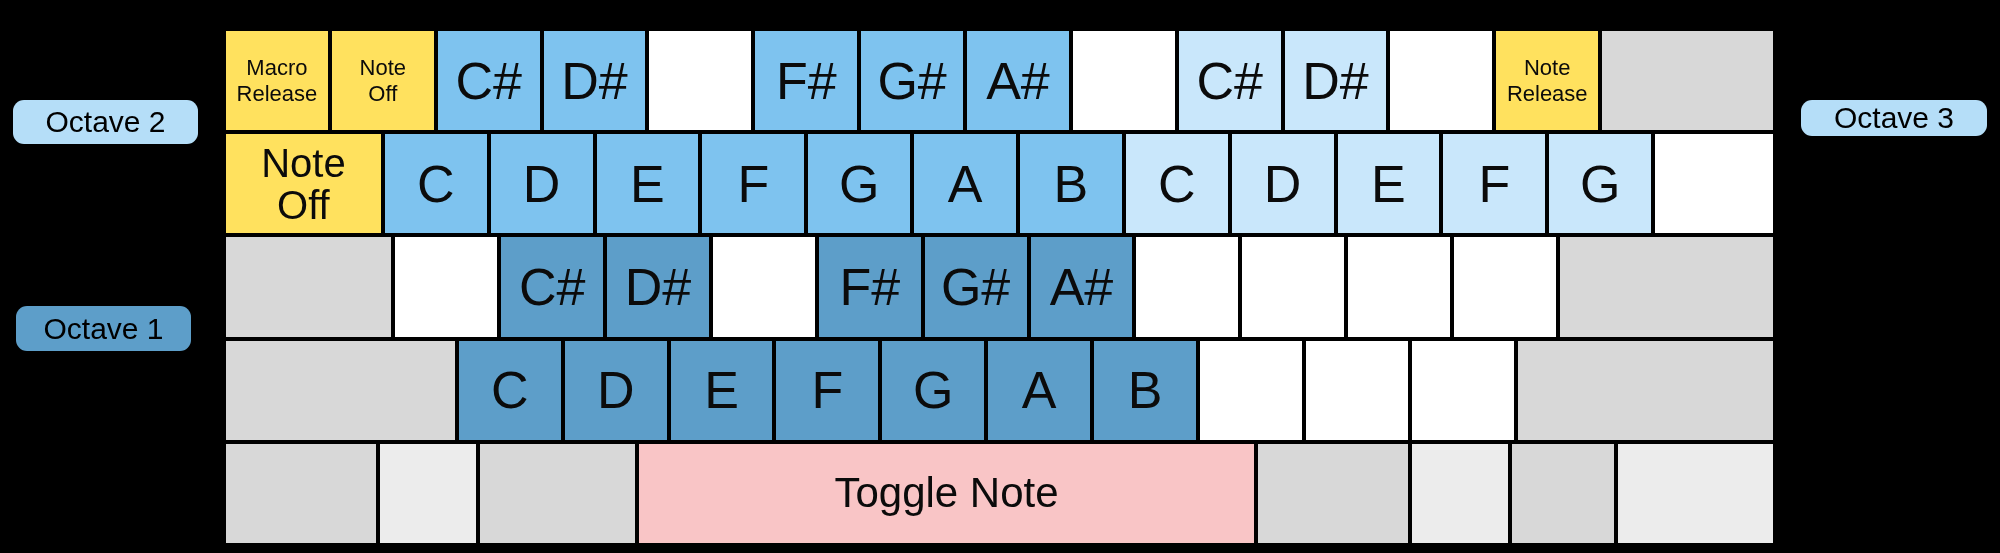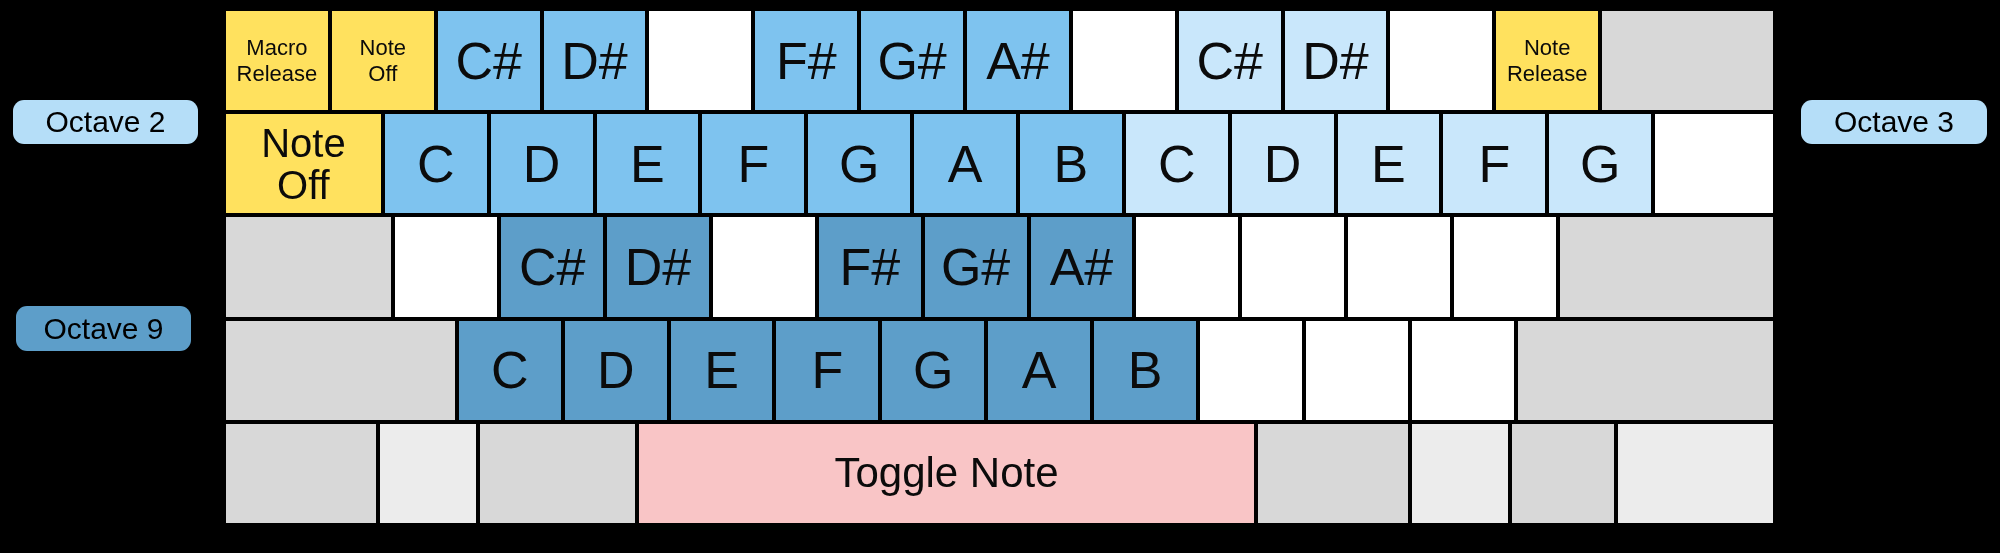--- a/index.html
+++ b/index.html
@@ -4,21 +4,21 @@
 <style>
   html, body { margin:0; padding:0; }
   body {
     width:2000px; height:553px; overflow:hidden;
     background:#000000;
     font-family:"Liberation Sans","DejaVu Sans",sans-serif;
   }
   .stage { position:relative; width:2000px; height:553px; background:#000000; }
 
   .board {
-    position:absolute; left:223px; top:8px; width:1551px; height:516px;
+    position:absolute; left:223px; top:28px; width:1551px; height:516px;
     display:flex; flex-direction:column;
     border:1px solid #000;
     background:#000;
   }
   .krow { display:flex; flex:1 1 0; min-height:0; }
   .cell {
     box-sizing:border-box;
     border:2px solid #000000;
     display:flex; align-items:center; justify-content:center;
     text-align:center; overflow:hidden;
@@ -29,30 +29,30 @@
   .lbl.small  { font-size:22px; line-height:1.15; }
   .lbl.toggle { font-size:42px; line-height:1.0; }
 
   .badge {
     position:absolute; box-sizing:border-box;
     display:flex; align-items:center; justify-content:center;
     border-radius:11px; font-size:30px; color:#000;
   }
   .badge-octave2 { left:13px;   top:100px; width:185px; height:44px; }
   .badge-octave1 { left:16px;   top:306px; width:175px; height:45px; }
-  .badge-octave3 { left:1801px; top:100px; width:186px; height:44px; }
+  .badge-octave3 { left:1801px; top:100px; width:186px; height:36px; }
 </style>
 </head>
 <body>
 
 <div class="stage">
 
   <div class="badge badge-octave2" style="background: rgb(181, 222, 248); text-align: center;">Octave 2</div>
 
-  <div class="badge badge-octave1" style="background: rgb(93, 158, 201);">Octave 9</div>
+  <div class="badge badge-octave1" style="background: rgb(93, 158, 201);">Octave 1</div>
 
   <div class="badge badge-octave3" style="background: rgb(181, 222, 248);">Octave 3</div>
 
   <div class="board">
       <div class="krow">
         <div class="cell" style="flex: 0 0 6.82594%; background: rgb(255, 225, 94);">
           <span class="lbl small">Macro
 Release</span>
         </div>
         <div class="cell" style="flex: 0 0 6.82594%; background: rgb(255, 225, 94);">

